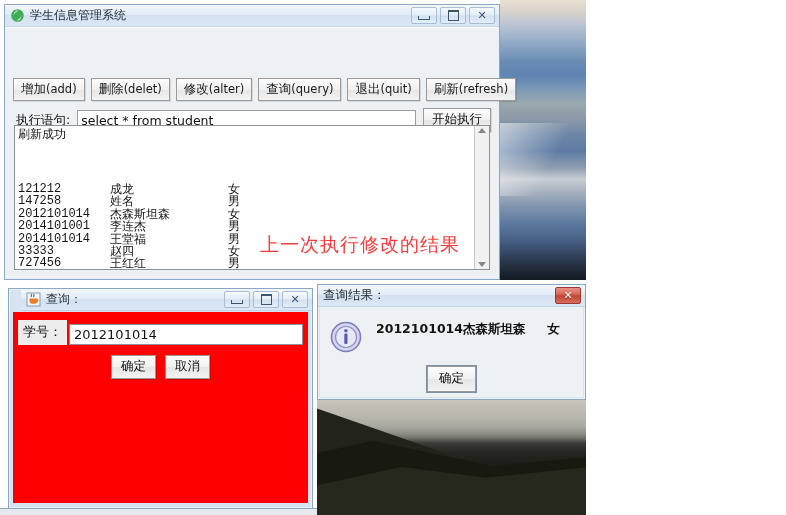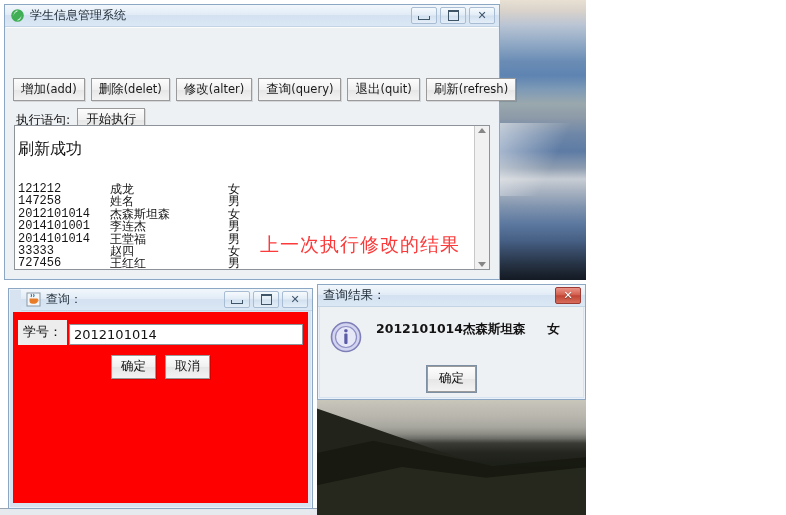--- a/index.html
+++ b/index.html
@@ -134,21 +134,21 @@
     position:absolute;left:8px;right:8px;top:97px;bottom:8px;
     background:#ffffff;border:1px solid #8d9399;display:flex;
     box-sizing:border-box;
   }
   .textarea-body{
     position:relative;flex:1 1 auto;overflow:hidden;
     font-family:"DejaVu Sans Mono","Liberation Mono",monospace;
   }
   .ta-line{
     font-family:"DejaVu Sans","Liberation Sans",sans-serif;
-    font-size:16px;color:#111;white-space:pre;line-height:12px;margin-top:15px;
+    font-size:12px;color:#111;white-space:pre;line-height:12px;
   }
   .ta-head{position:absolute;left:3px;top:2px;}
   .ta-rows{position:absolute;left:3px;top:57px;}
   .ta-row{display:flex;line-height:12.4px;height:12.4px;font-size:12px;color:#151515;}
   .c-id{width:92px;flex:0 0 92px;font-family:Liberation Mono, monospace;}
   .c-name{width:118px;flex:0 0 118px;}
   .c-sex{width:30px;flex:0 0 30px;}
 
   .annot{
     position:absolute;left:245px;top:106px;
@@ -247,20 +247,21 @@
       <div class="tbtn"><span>增加</span><span class="en">(add)</span></div>
       <div class="tbtn"><span>删除</span><span class="en">(delet)</span></div>
       <div class="tbtn"><span>修改</span><span class="en">(alter)</span></div>
       <div class="tbtn"><span>查询</span><span class="en">(query)</span></div>
       <div class="tbtn"><span>退出</span><span class="en">(quit)</span></div>
       <div class="tbtn"><span>刷新</span><span class="en">(refresh)</span></div>
     </div>
 
     <div class="stmt-row">
       <span class="stmt-label">执行语句:</span>
+      <input class="stmt-input" type="text" value="select * from student" style="">
       <div class="run-btn">开始执行</div>
     </div>
 
     <div class="textarea-wrap">
       <div class="textarea-body">
         <div class="ta-line ta-head">刷新成功</div>
 
         <div class="annot">上一次执行修改的结果</div>
 
         <div class="ta-rows">

